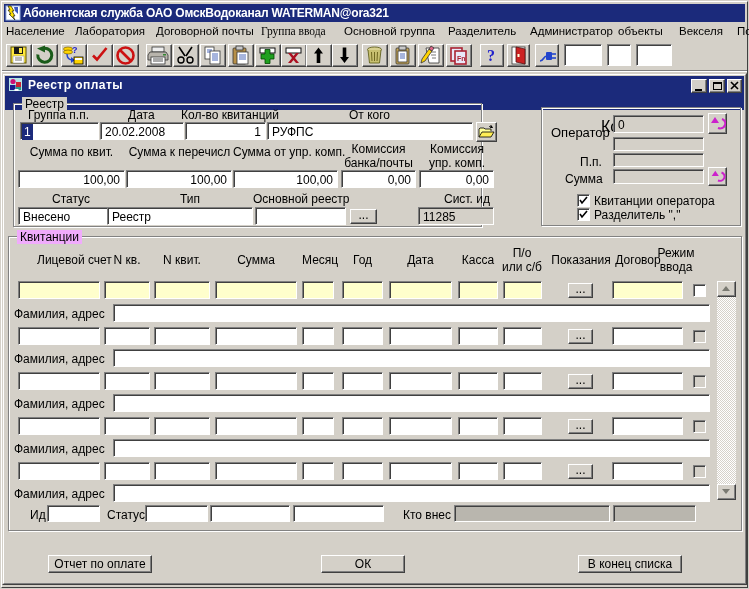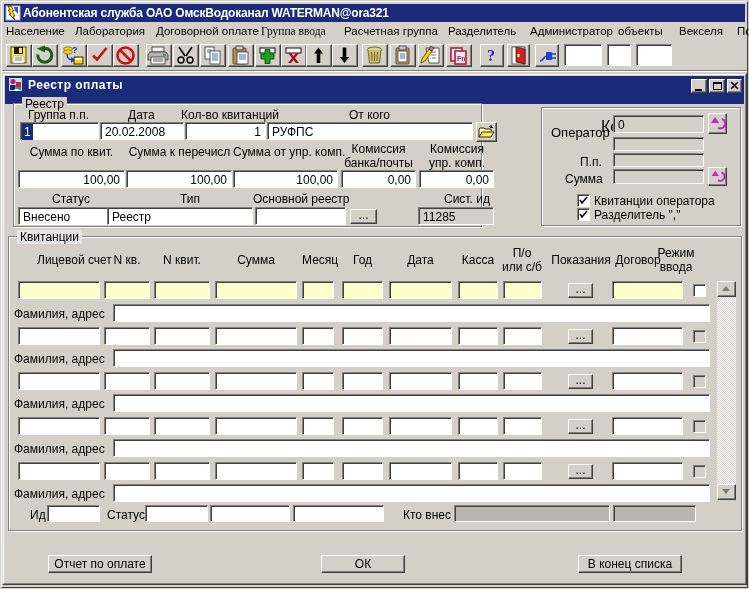--- a/index.html
+++ b/index.html
@@ -33,23 +33,23 @@
 
 <svg class="abs" style="left:5px;top:5px;" width="16" height="16" viewBox="0 0 16 16">
   <rect x="1" y="1" width="14" height="14" fill="#fff" stroke="#9db6e0"></rect>
   <path d="M9 2 L13 2 L13 9 L10 6 Z" fill="#3a57c0"></path>
   <path d="M6 1 L9 6 L7 6 L10 11 L8 11 L10 15 L4 9 L6 9 L3 5 L5 5 L3 1 Z" fill="#ffe000" stroke="#000" stroke-width="0.6"></path>
 </svg>
 
 <div class="abs" style="left:0;top:25px;width:749px;height:14px;font-size:11.5px;">
   <span class="lbl" style="left:6px;">Население</span>
   <span class="lbl" style="left:75px;">Лаборатория</span>
-  <span class="lbl" style="left:156px;">Договорной оплате</span>
+  <span class="lbl" style="left:156px;">Договорной почты</span>
   <span class="lbl" style="left:261px;font-family:Liberation Serif, serif;">Группа ввода</span>
-  <span class="lbl" style="left:344px;">Расчетная группа</span>
+  <span class="lbl" style="left:344px;">Основной группа</span>
   <span class="lbl" style="left:448px;">Разделитель</span>
   <span class="lbl" style="left:530px;">Администратор</span>
   <span class="lbl" style="left:618px;">объекты</span>
   <span class="lbl" style="left:679px;">Векселя</span>
   <span class="lbl" style="left:737px;">Помощь</span>
 </div>
 
 <div class="abs raised tb" style="left:6px;top:44px;">
 <svg width="23" height="21" viewBox="0 0 23 21">
       <g>
@@ -203,21 +203,21 @@
 <div class="abs sunken" style="left:564px;top:44px;width:38px;height:22px;"></div>
 <div class="abs sunken" style="left:607px;top:44px;width:24px;height:22px;"></div>
 <div class="abs sunken" style="left:636px;top:44px;width:36px;height:22px;"></div>
 
 <div class="abs" style="left:2px;top:70px;width:745px;height:1px;background:#808080;"></div>
 <div class="abs" style="left:2px;top:71px;width:745px;height:1px;background:#fff;"></div>
 
 <div class="abs" style="left:2px;top:73px;width:745px;height:512px;border:1px solid;border-color:#d4d0c8 #404040 #404040 #d4d0c8;"></div>
 <div class="abs" style="left:3px;top:74px;width:743px;height:510px;border:1px solid;border-color:#fff #808080 #808080 #fff;background:#d4d0c8;"></div>
 
-<div class="abs titlebar" style="left:5px;top:76px;width:739px;height:28px;line-height:18px;">
+<div class="abs titlebar" style="left:5px;top:76px;width:739px;height:34px;line-height:18px;">
   <span class="abs" style="left:23px;top:0;letter-spacing:0.45px;">Реестр оплаты</span>
 </div>
 <svg class="abs" style="left:9px;top:78px;" width="13" height="13" viewBox="0 0 13 13">
   <rect x="0" y="0" width="13" height="13" fill="#b8e4e4"></rect>
   <circle cx="4" cy="3.5" r="2.6" fill="#cc1177"></circle>
   <rect x="1" y="7" width="5.5" height="5" fill="#1a1a8c"></rect>
   <path d="M7 4 L12 4 L12 9 L7 9 Z" fill="#cc2233"></path>
   <rect x="7" y="9" width="5" height="3" fill="#2a9988"></rect>
   <rect x="5.5" y="11" width="4" height="2" fill="#fff"></rect>
 </svg>
@@ -328,21 +328,21 @@
 <div class="chk" style="left:577px;top:194px;"><svg width="11" height="11" viewBox="0 0 11 11">
       <path d="M2 5 L4 8 L9 2" fill="none" stroke="#000" stroke-width="1.6"></path>
     </svg></div>
 <div class="lbl" style="left:594px;top:194px;font-size:12px;">Квитанции оператора</div>
 <div class="chk" style="left:577px;top:208px;"><svg width="11" height="11" viewBox="0 0 11 11">
       <path d="M2 5 L4 8 L9 2" fill="none" stroke="#000" stroke-width="1.6"></path>
     </svg></div>
 <div class="lbl" style="left:594px;top:208px;font-size:12px;">Разделитель ","</div>
 
 <div class="abs gbox" style="left:8px;top:236px;width:734px;height:295px;"></div>
-<div class="abs" style="left:17px;top:230px;background:#e5e5e5;padding:0 3px;">Квитанции</div>
+<div class="abs" style="left:17px;top:230px;background:#f0abfc;padding:0 3px;">Квитанции</div>
 
 <div class="lbl" style="left:14px;top:253px;margin-left:23px;">Лицевой счет</div>
 <div class="lbl ctr" style="left:104px;top:253px;width:46px;">N кв.</div>
 <div class="lbl ctr" style="left:154px;top:253px;width:56px;">N квит.</div>
 <div class="lbl ctr" style="left:215px;top:253px;width:82px;">Сумма</div>
 <div class="lbl ctr" style="left:302px;top:253px;width:32px;">Месяц</div>
 <div class="lbl ctr" style="left:342px;top:253px;width:41px;">Год</div>
 <div class="lbl ctr" style="left:389px;top:253px;width:63px;">Дата</div>
 <div class="lbl ctr" style="left:458px;top:253px;width:40px;">Касса</div>
 <div class="lbl ctr" style="left:497px;top:246px;width:50px;">П/о<br>или с/б</div>

